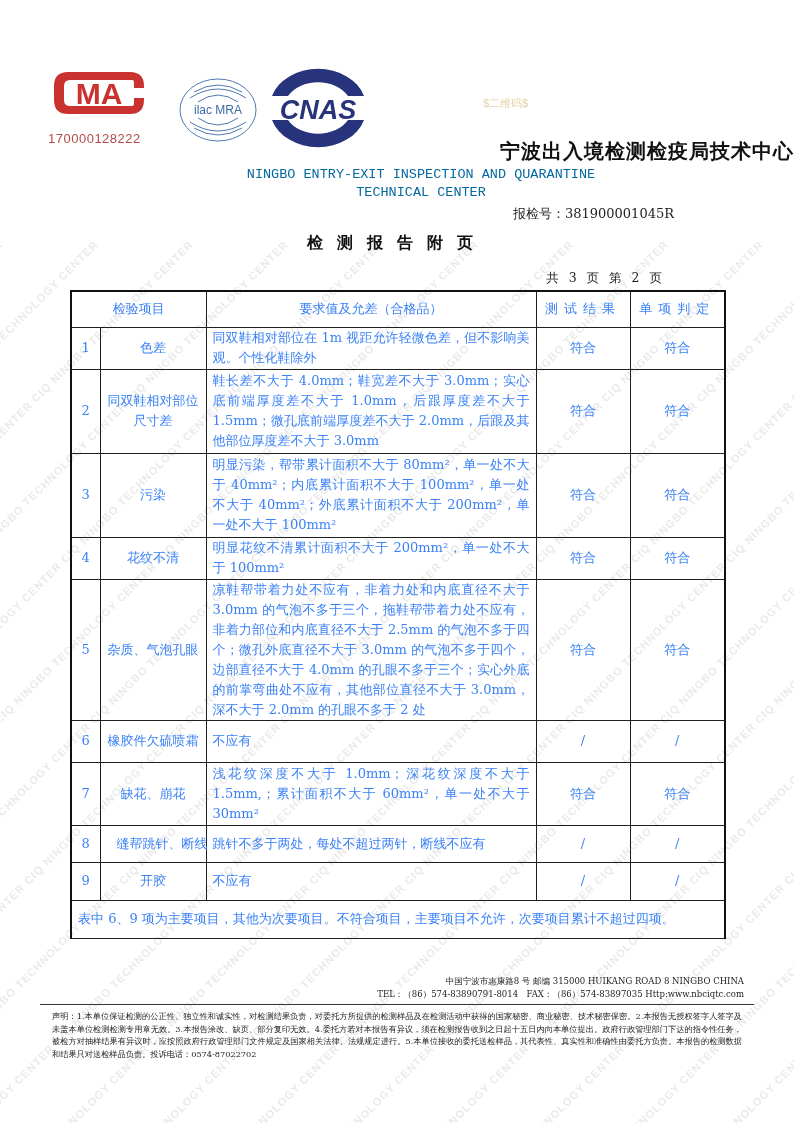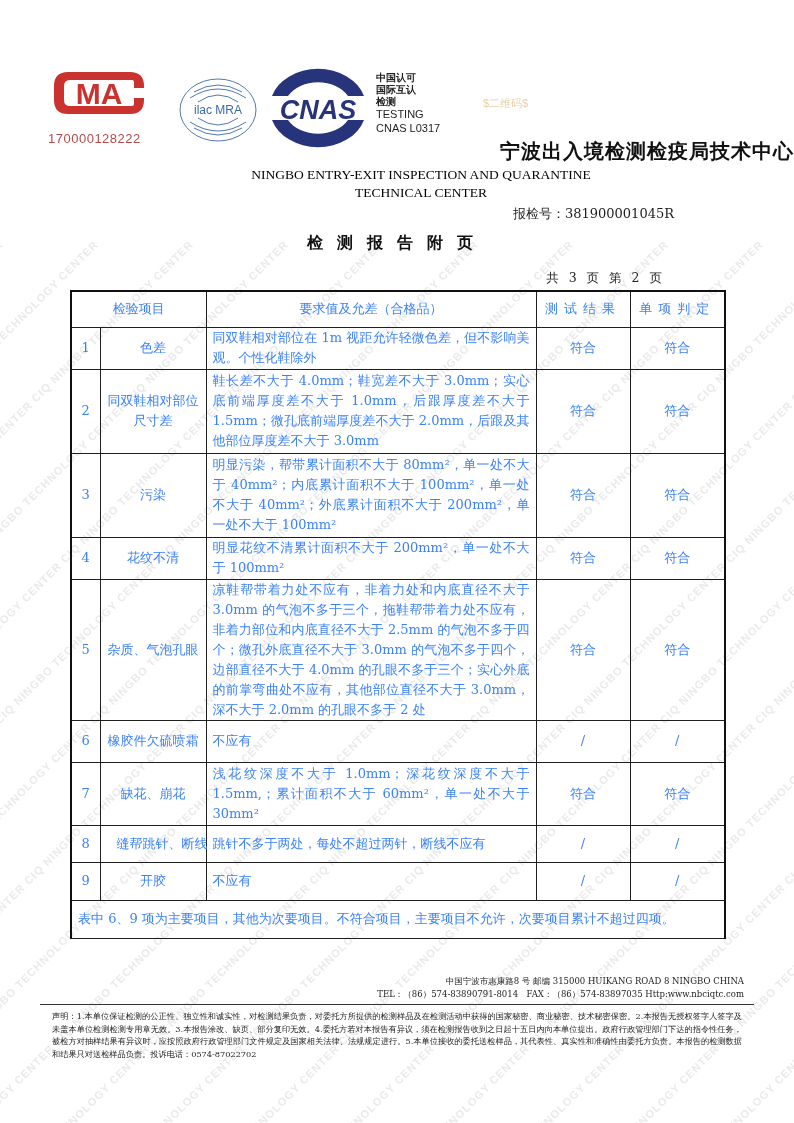--- a/index.html
+++ b/index.html
@@ -39,21 +39,21 @@
   }
 
   
   .org-cn {
     position: absolute; left: 0; right: 0; top: 138px; text-align: right;
     font-family: "DejaVu Sans", sans-serif; font-size: 20px; font-weight: bold; letter-spacing: 1px;
     padding-left: 0; color: #111;
   }
   .org-en {
     position: absolute; left: 0; right: 0; top: 166px; text-align: center;
-    font-family: Liberation Serif, serif; font-size: 13.5px; line-height: 18px; color: #000000; padding-left: 48px;
+    font-family: Liberation Mono, monospace; font-size: 13.5px; line-height: 18px; color: #0369a1; padding-left: 48px;
   }
   .report-no {
     position: absolute; right: 120px; top: 205px;
     font-size: 13px; color: #222;
   }
   .report-no span { letter-spacing: 0; }
   .doc-title {
     position: absolute; left: 0; right: 0; top: 233px; text-align: center;
     font-family: "DejaVu Sans", sans-serif; font-size: 16px; font-weight: bold; letter-spacing: 14px;
     color: #111;
@@ -135,27 +135,20 @@
         <path d="M22 42 Q42 56 62 42"></path>
     </g>
     <text x="42" y="38" text-anchor="middle" font-family="Liberation Sans, sans-serif" font-size="12" fill="#3b6aa6">ilac MRA</text>
   </svg>
 
   <svg class="cnas-logo" viewBox="0 0 112 84">
     <path d="M10 30 A48 38 0 0 1 102 30 L86 30 A34 26 0 0 0 26 30 Z" fill="#27337a"></path>
     <path d="M10 54 A48 38 0 0 0 102 54 L86 54 A34 26 0 0 1 26 54 Z" fill="#27337a"></path>
     <text x="56" y="53" text-anchor="middle" font-family="Liberation Sans, sans-serif" font-size="27" font-weight="bold" font-style="italic" fill="#27337a">CNAS</text>
   </svg>
-  <div class="cnas-text">
-    <div class="cn">中国认可</div>
-    <div class="cn">国际互认</div>
-    <div class="cn">检测</div>
-    <div>TESTING</div>
-    <div>CNAS L0317</div>
-  </div>
   <div class="qr-placeholder">$二维码$</div>
 
   <div class="org-cn">宁波出入境检测检疫局技术中心</div>
   <div class="org-en">
     <div>NINGBO ENTRY-EXIT INSPECTION AND QUARANTINE</div>
     <div>TECHNICAL CENTER</div>
   </div>
   <div class="report-no">
     <span>报检号：</span><span>381900001045R</span>
   </div>

